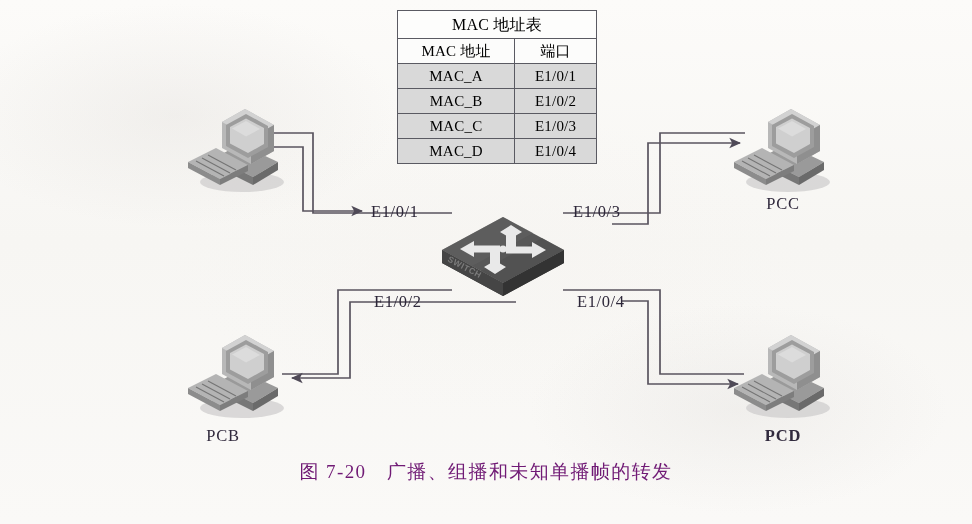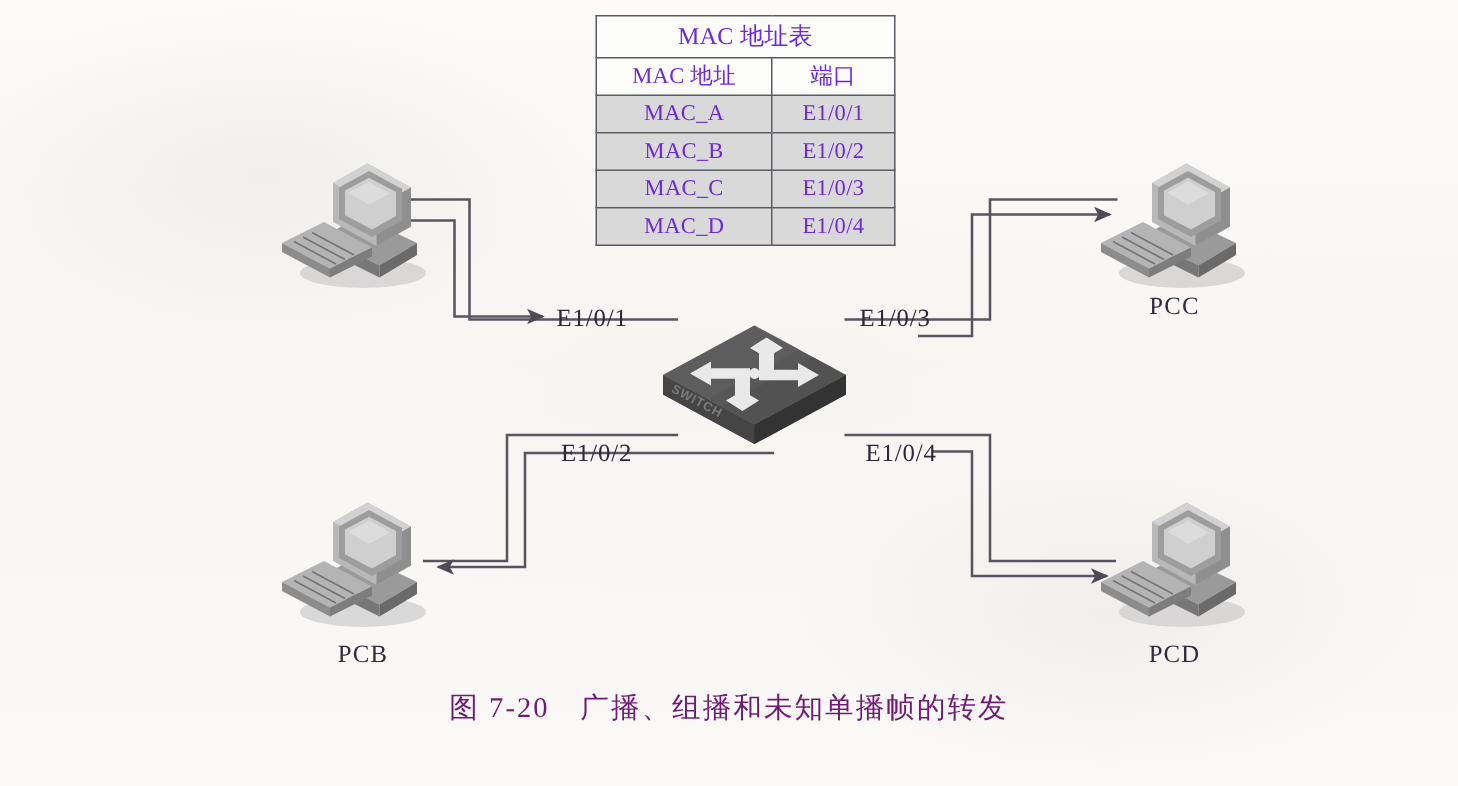--- a/index.html
+++ b/index.html
@@ -39,21 +39,21 @@
     background: #ffffff;
   }
   #mac-table td, #mac-table th {
     border: 1.1px solid #5a5a62;
     text-align: center;
     font-size: 15px;
     font-weight: 400;
     padding: 0;
     height: 24px;
     line-height: 24px;
-    color: #6d28d9;
+    color: #000000;
     letter-spacing: 0.2px;
   }
   #mac-table .title-cell {
     height: 27px;
     line-height: 27px;
     font-size: 16px;
     background: #fdfdfc;
   }
   #mac-table .head-cell {
     background: #fcfcfb;
@@ -243,21 +243,21 @@
       <path d="M 6 70 L 34 56 L 66 73 L 38 87 Z" fill="#b4b4b4"></path>
       <path d="M 6 70 L 38 87 L 38 93 L 6 76 Z" fill="#8c8c8c"></path>
       <path d="M 38 87 L 66 73 L 66 79 L 38 93 Z" fill="#7d7d7d"></path>
       <g stroke="#6e6e6e" stroke-width="1.1" opacity="0.9">
         <line x1="14" y1="69" x2="42" y2="84"></line>
         <line x1="20" y1="66" x2="48" y2="81"></line>
         <line x1="26" y1="63" x2="54" y2="78"></line>
       </g>
     </svg>
   </div>
-  <div class="pc-label" style="left:187px; top:426px; width:110px;">PCB</div>
+  <div class="pc-label" style="left:168px; top:426px; width:110px;">PCB</div>
 
   <div class="device" style="left:728px; top:92px;">
     <svg width="110" height="108" viewBox="0 0 110 108">
       <ellipse cx="60" cy="90" rx="42" ry="10" fill="#cfcdcd" opacity="0.75"></ellipse>
       <path d="M 33 66 L 58 52 L 96 70 L 71 85 Z" fill="#9a9a9a"></path>
       <path d="M 33 66 L 71 85 L 71 93 L 33 74 Z" fill="#777777"></path>
       <path d="M 71 85 L 96 70 L 96 78 L 71 93 Z" fill="#6a6a6a"></path>
       <path d="M 40 30 L 63 17 L 92 33 L 92 59 L 69 72 L 40 56 Z" fill="#b8b8b8"></path>
       <path d="M 63 17 L 92 33 L 69 46 L 40 30 Z" fill="#d2d2d2"></path>
       <path d="M 69 46 L 92 33 L 92 59 L 69 72 Z" fill="#8f8f8f"></path>
@@ -291,21 +291,21 @@
       <path d="M 6 70 L 34 56 L 66 73 L 38 87 Z" fill="#b4b4b4"></path>
       <path d="M 6 70 L 38 87 L 38 93 L 6 76 Z" fill="#8c8c8c"></path>
       <path d="M 38 87 L 66 73 L 66 79 L 38 93 Z" fill="#7d7d7d"></path>
       <g stroke="#6e6e6e" stroke-width="1.1" opacity="0.9">
         <line x1="14" y1="69" x2="42" y2="84"></line>
         <line x1="20" y1="66" x2="48" y2="81"></line>
         <line x1="26" y1="63" x2="54" y2="78"></line>
       </g>
     </svg>
   </div>
-  <div class="pc-label" style="left:728px; top:426px; width:110px;">PCD</div>
+  <div class="pc-label" style="left:728px; top:426px; width:110px;font-weight:bold;">PCD</div>
 
   <div class="port-label" style="left:371px; top:202px;">E1/0/1</div>
   <div class="port-label" style="left:374px; top:292px;">E1/0/2</div>
   <div class="port-label" style="left:573px; top:202px;">E1/0/3</div>
   <div class="port-label" style="left:577px; top:292px;">E1/0/4</div>
 
   <div id="caption">图 7-20　广播、组播和未知单播帧的转发</div>
 
 </div>
 

